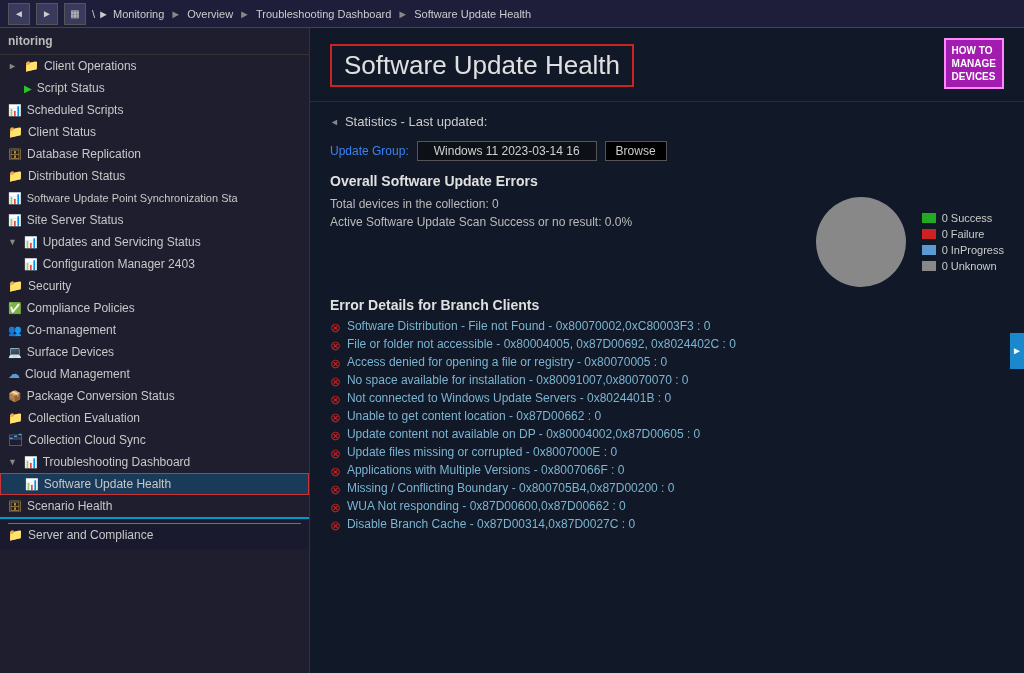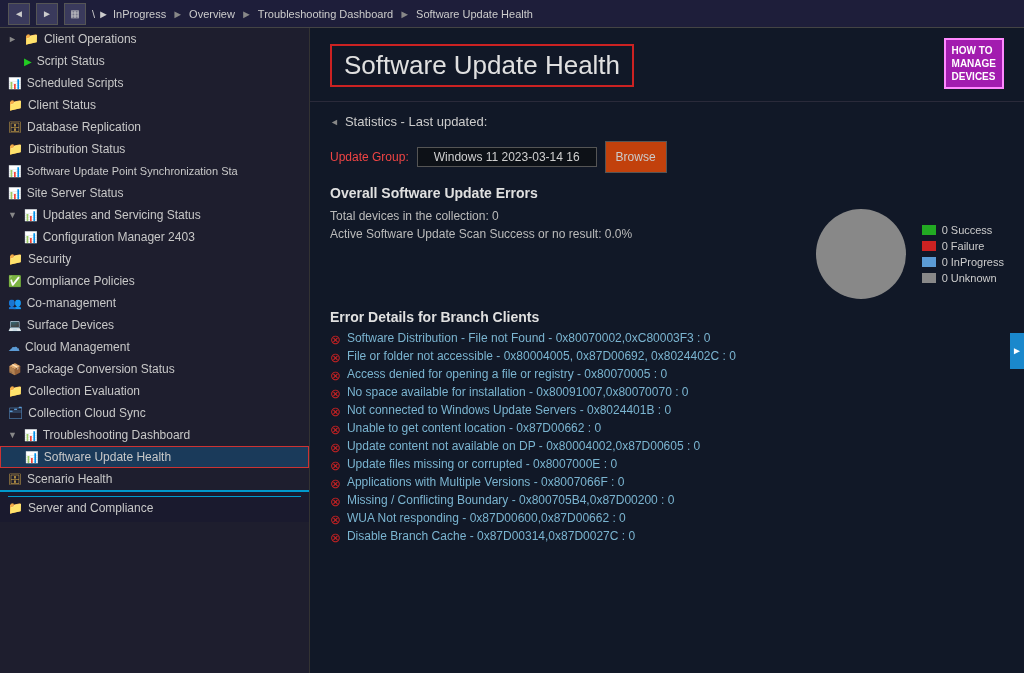--- a/index.html
+++ b/index.html
@@ -154,33 +154,33 @@
       font-size: 9px;
       color: #888;
     }
 
     .update-group-row {
       display: flex;
       align-items: center;
       gap: 8px;
       margin-bottom: 12px;
     }
-    .update-group-label { color: #ef4444; font-size: 12px; }
+    .update-group-label { color: #3b82f6; font-size: 12px; }
     .update-group-value {
       background: #0d1117;
       border: 1px solid #555;
       color: #d0d0d0;
       padding: 2px 16px;
       font-size: 12px;
     }
     .browse-btn {
-      background: #c2410c;
+      background: #000000;
       border: 1px solid #555;
       color: #ccc;
-      padding: 8px 10px;
+      padding: 2px 10px;
       font-size: 12px;
       cursor: pointer;
     }
 
     .overall-errors-title {
       font-size: 14px;
       font-weight: bold;
       color: #e0e0e0;
       margin-bottom: 8px;
     }
@@ -276,33 +276,34 @@
   </style>
 </head>
 <body>
 
 <div class="title-bar">
   <div class="title-bar-btn">◄</div>
   <div class="title-bar-btn">►</div>
   <div class="title-bar-btn">▦</div>
   <div class="title-bar-nav">
     <span>\ ►</span>
-    <span>InProgress</span>
+    <span>Monitoring</span>
     <span class="breadcrumb-sep">►</span>
     <span>Overview</span>
     <span class="breadcrumb-sep">►</span>
     <span>Troubleshooting Dashboard</span>
     <span class="breadcrumb-sep">►</span>
     <span>Software Update Health</span>
   </div>
 </div>
 
 <div class="main-layout">
 
   <div class="sidebar">
+    <div class="sidebar-header">nitoring</div>
 
     <div class="sidebar-item">
       <span class="chevron">►</span>
       <span class="icon-folder">📁</span>
       <span>Client Operations</span>
     </div>
 
     <div class="sidebar-item indented">
       <span class="icon-play">▶</span>
       <span>Script Status</span>

